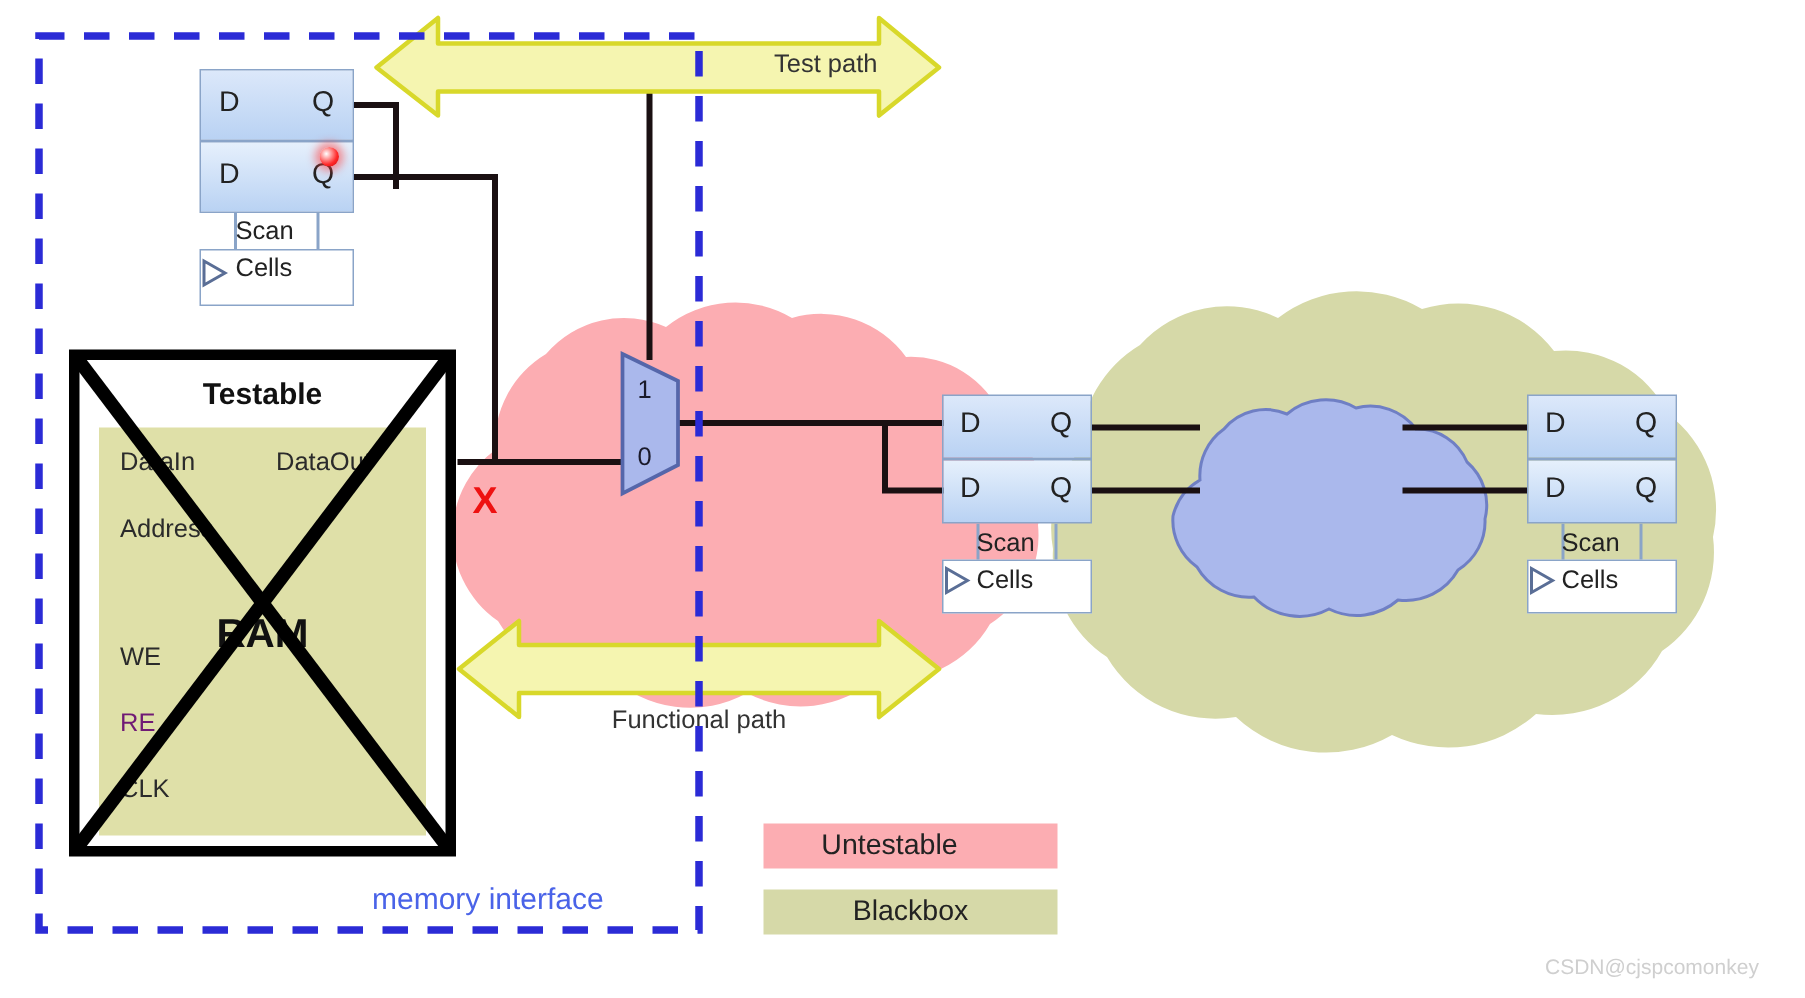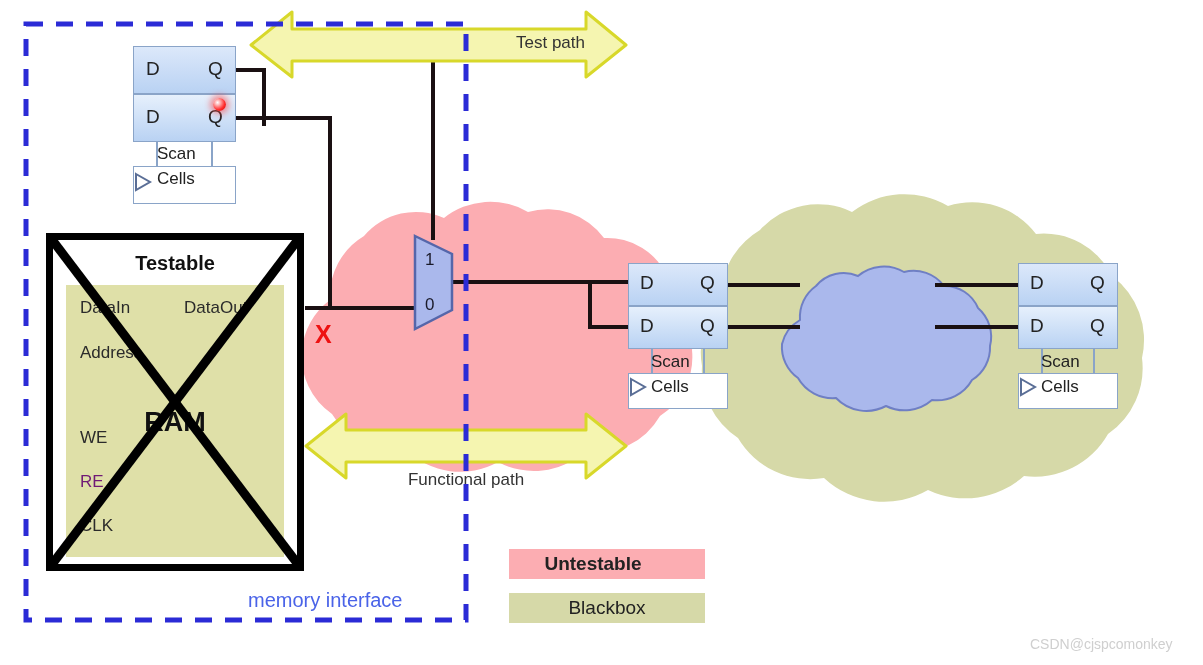--- a/index.html
+++ b/index.html
@@ -203,21 +203,21 @@
     <svg style="position:absolute;left:1018px;top:349px;width:100px;height:60px;">
       <path d="M24,0 L24,24 M76,0 L76,24" stroke="#8aa4c8" stroke-width="2" fill="none"></path>
       <path d="M3,30 L17,38 L3,46 Z" fill="#fff" stroke="#5a6e96" stroke-width="2"></path>
     </svg>
     <div class="txt" style="left:1041px;top:352px;font-size:17px;color:#222;">Scan</div>
     <div class="txt" style="left:1041px;top:377px;font-size:17px;color:#222;">Cells</div>
   </div>
 
   <div>
     <div style="position:absolute;left:509px;top:549px;width:196px;height:30px;background:#fcadb2;"></div>
-    <div class="txt" style="left:509px;top:553px;width:168px;text-align:center;font-size:19px;color:#222;font-weight:bold;">Untestable</div>
+    <div class="txt" style="left:509px;top:553px;width:168px;text-align:center;font-size:19px;color:#222;">Untestable</div>
 
     <div style="position:absolute;left:509px;top:593px;width:196px;height:30px;background:#d6d9a8;"></div>
     <div class="txt" style="left:509px;top:597px;width:196px;text-align:center;font-size:19px;color:#222;">Blackbox</div>
   </div>
 
   <div class="txt" style="left:1030px;top:636px;font-size:14px;color:#cfcfcf;">CSDN@cjspcomonkey</div>
 
 </div>
 
 </body></html>

